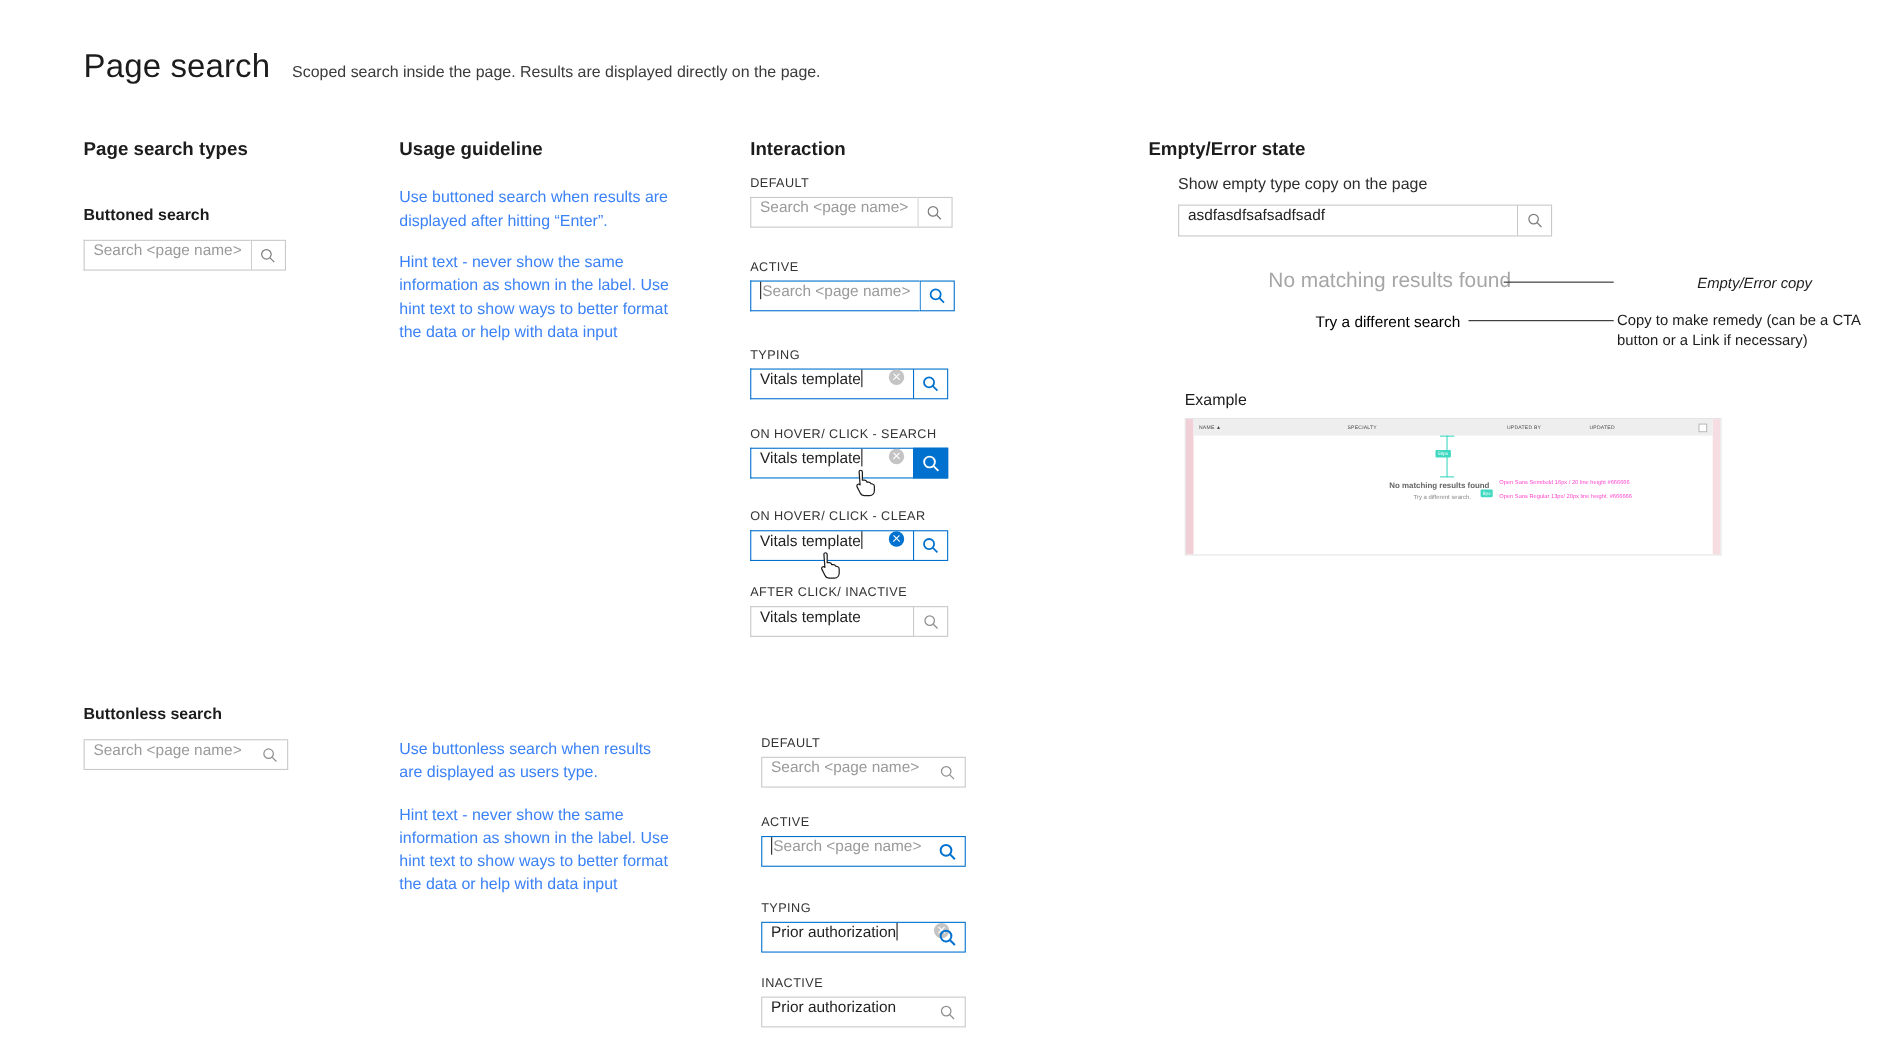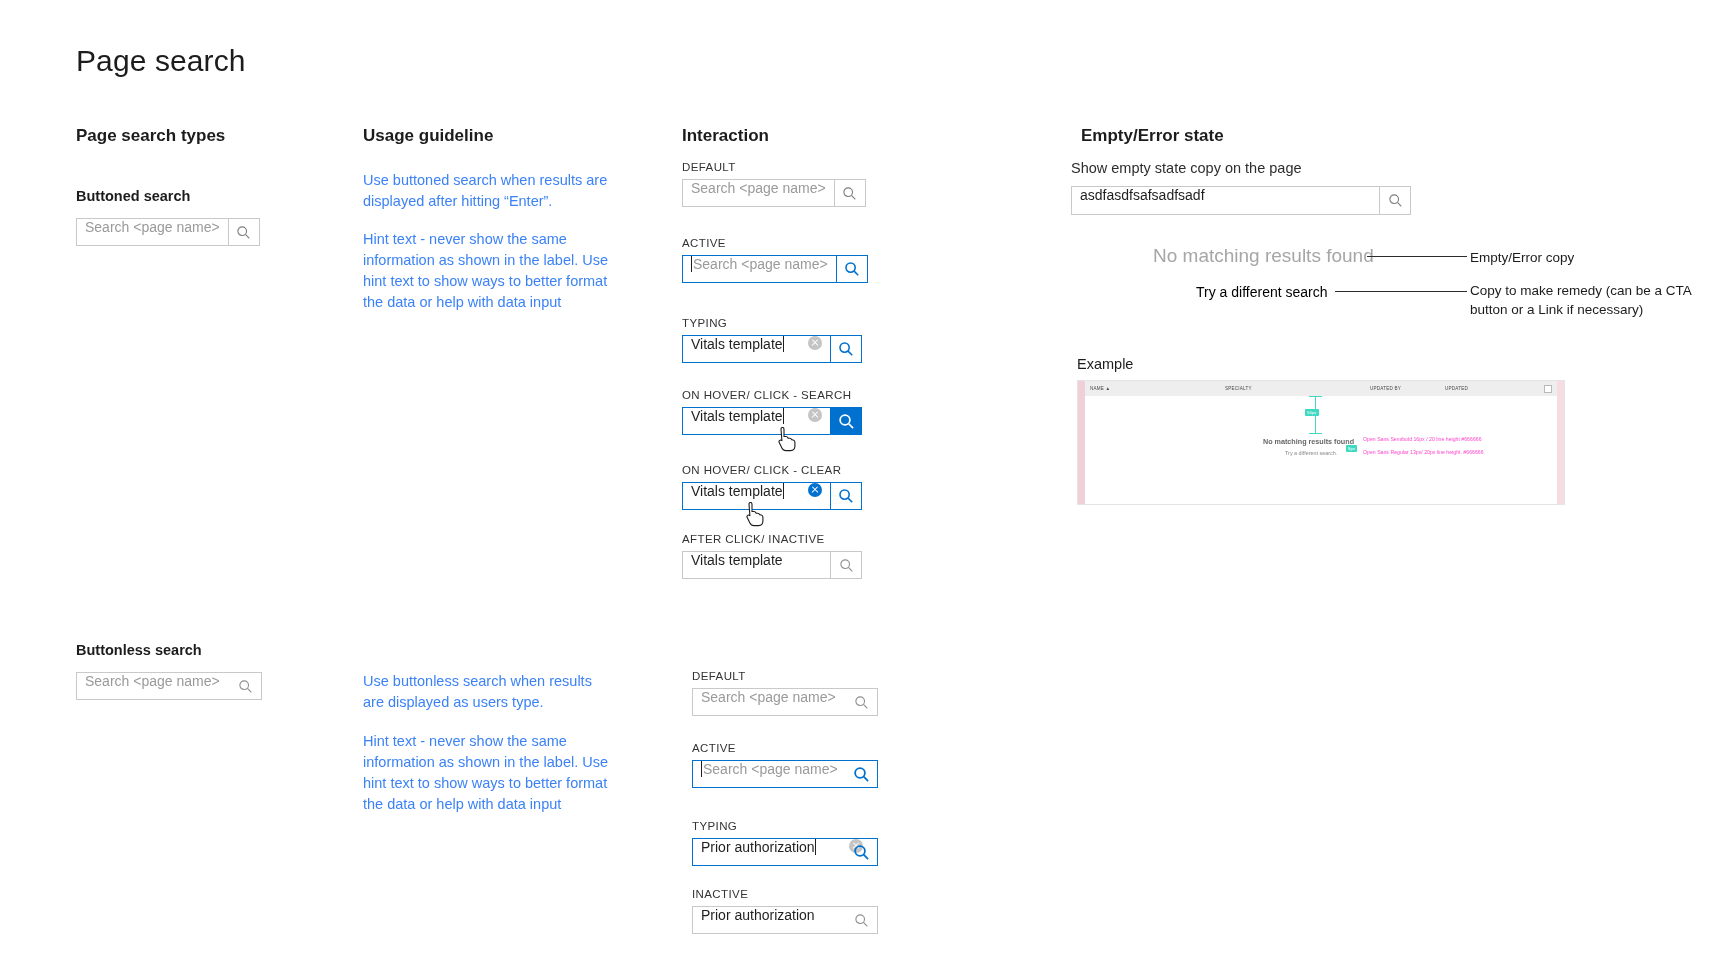--- a/index.html
+++ b/index.html
@@ -96,26 +96,27 @@
   #example-thumb .spec-vline { position:absolute; width:1px; background:#3fd8c0; }
   #example-thumb .spec-hline { position:absolute; height:1px; background:#3fd8c0; }
 
   .ex-label { position:absolute; font-size:14.5px; color:#1c1c1c; }
 </style>
 </head>
 <body>
 
 <div id="page-header">
   <span class="title">Page search</span>
+  <span class="subtitle">Scoped search inside the page. Results are displayed directly on the page.</span>
 </div>
 
 <div class="col-heading" style="left:76px; top:126px;">Page search types</div>
 <div class="col-heading" style="left:363px; top:126px;">Usage guideline</div>
 <div class="col-heading" style="left:682px; top:126px;">Interaction</div>
-<div class="col-heading" style="left:1081px; top:126px;">Empty/Error state</div>
+<div class="col-heading" style="left:1044px; top:126px;">Empty/Error state</div>
 
 <div class="sub-heading" style="left:76px; top:188px;">Buttoned search</div>
 
 <div style="position:absolute; left:76px; top:218px; width:180px;">
   <div class="sf">
     <div class="field">
       <span class="txt ph">Search &lt;page name&gt;</span>
     </div>
     <div class="btn">
       <span class="search-ic">
@@ -341,41 +342,41 @@
           <svg width="15" height="15" viewBox="0 0 16 16">
               <circle cx="6.6" cy="6.6" r="4.6" fill="none" stroke="#8f8f8f" stroke-width="1.2"></circle>
               <line x1="10.1" y1="10.1" x2="14.2" y2="14.2" stroke="#8f8f8f" stroke-width="1.2"></line>
             </svg>
         </span>
       </div>
     </div>
   </div>
 </div>
 
-<div style="position:absolute; left:1071px; top:160px; font-size:14.5px; color:#2d2d2d;">Show empty state copy on the page</div>
+<div style="position:absolute; left:1071px; top:160px; font-size:14.5px; color:#2d2d2d;">Show empty type copy on the page</div>
 
 <div style="position:absolute; left:1071px; top:186px; width:340px;">
   <div class="sf" style="height:29px;">
     <div class="field">
       <span class="txt">asdfasdfsafsadfsadf</span>
     </div>
     <div class="btn">
       <span class="search-ic">
         <svg width="15" height="15" viewBox="0 0 16 16">
             <circle cx="6.6" cy="6.6" r="4.6" fill="none" stroke="#7d7d7d" stroke-width="1.2"></circle>
             <line x1="10.1" y1="10.1" x2="14.2" y2="14.2" stroke="#7d7d7d" stroke-width="1.2"></line>
           </svg>
       </span>
     </div>
   </div>
 </div>
 
 <div class="empty-copy-1" style="left:1153px; top:245px;">No matching results found</div>
 <div class="anno-line" style="left:1367px; top:256px; width:100px;"></div>
-<div class="anno-text" style="left:1470px; top:248px;">Empty/Error copy</div>
+<div class="anno-text" style="left:1543px; top:248px;font-style:italic;">Empty/Error copy</div>
 
 <div class="empty-copy-2" style="left:1196px; top:284px;">Try a different search</div>
 <div class="anno-line" style="left:1335px; top:291px; width:132px;"></div>
 <div class="anno-text" style="left:1470px; top:281px; width:230px;">Copy to make remedy (can be a CTA button or a Link if necessary)</div>
 
 <div class="ex-label" style="left:1077px; top:356px;">Example</div>
 
 <div id="example-thumb" style="left:1077px; top:380px; width:488px; height:125px;">
   <div class="left-bar"></div>
   <div class="right-bar"></div>

